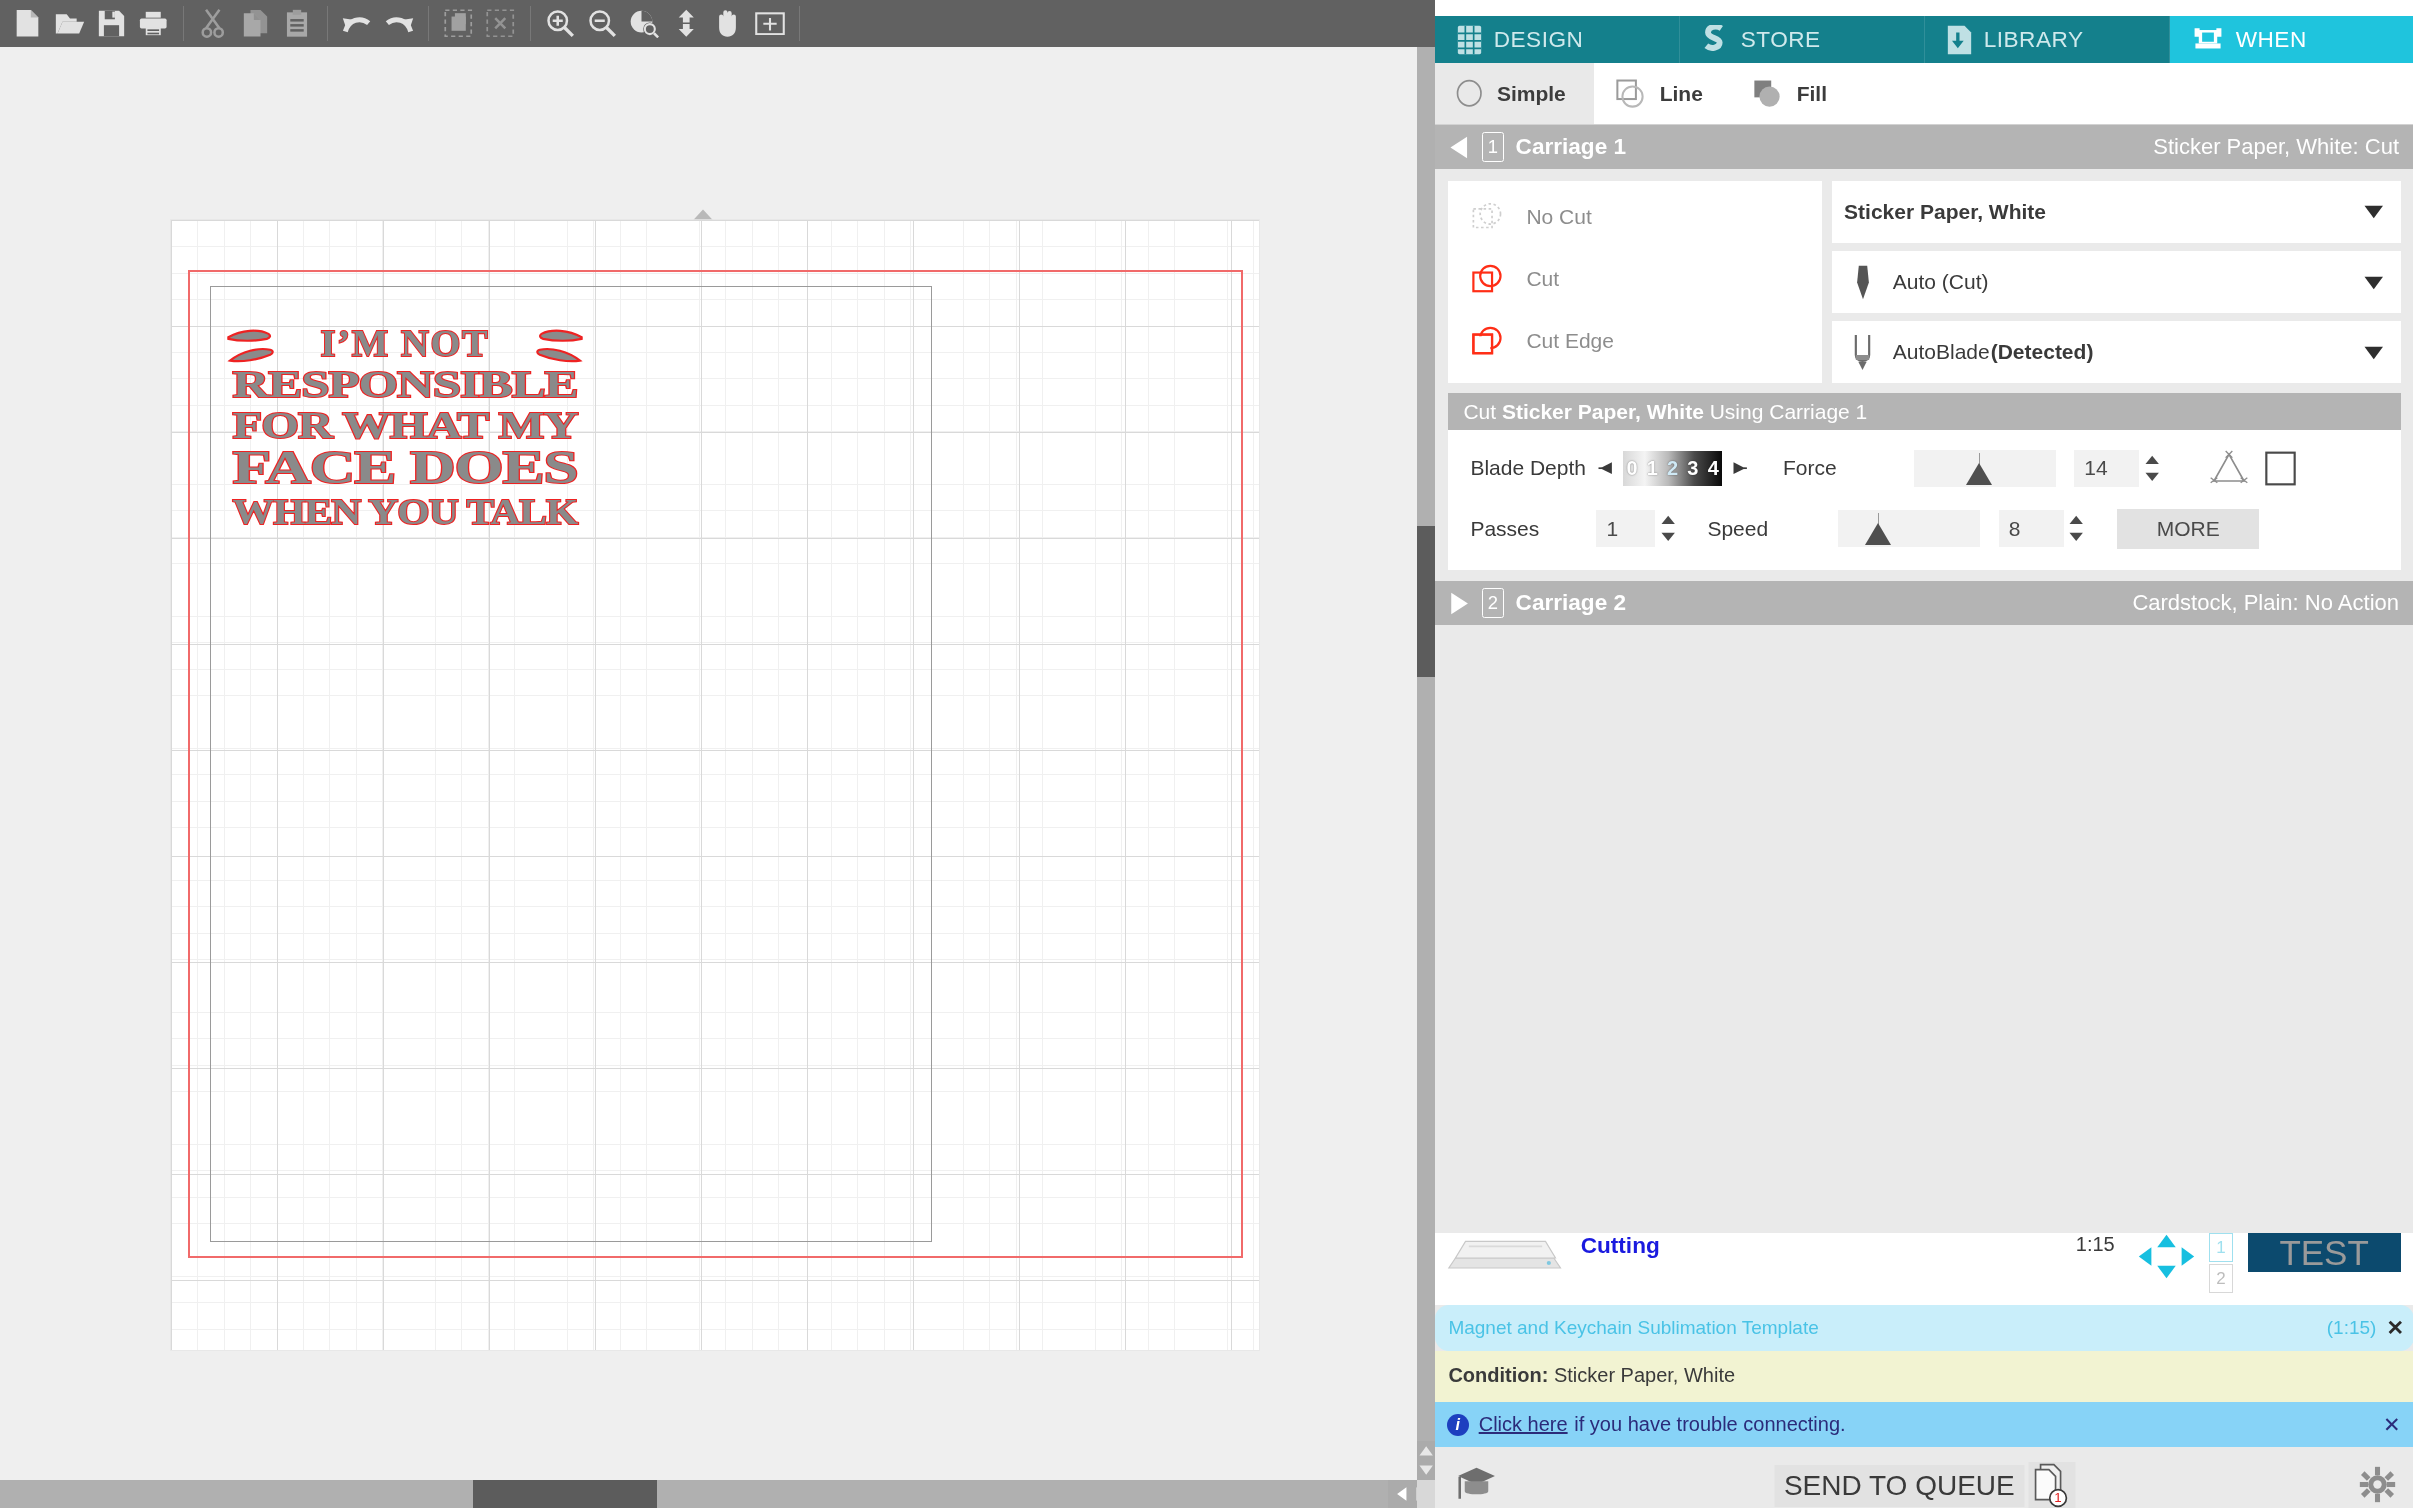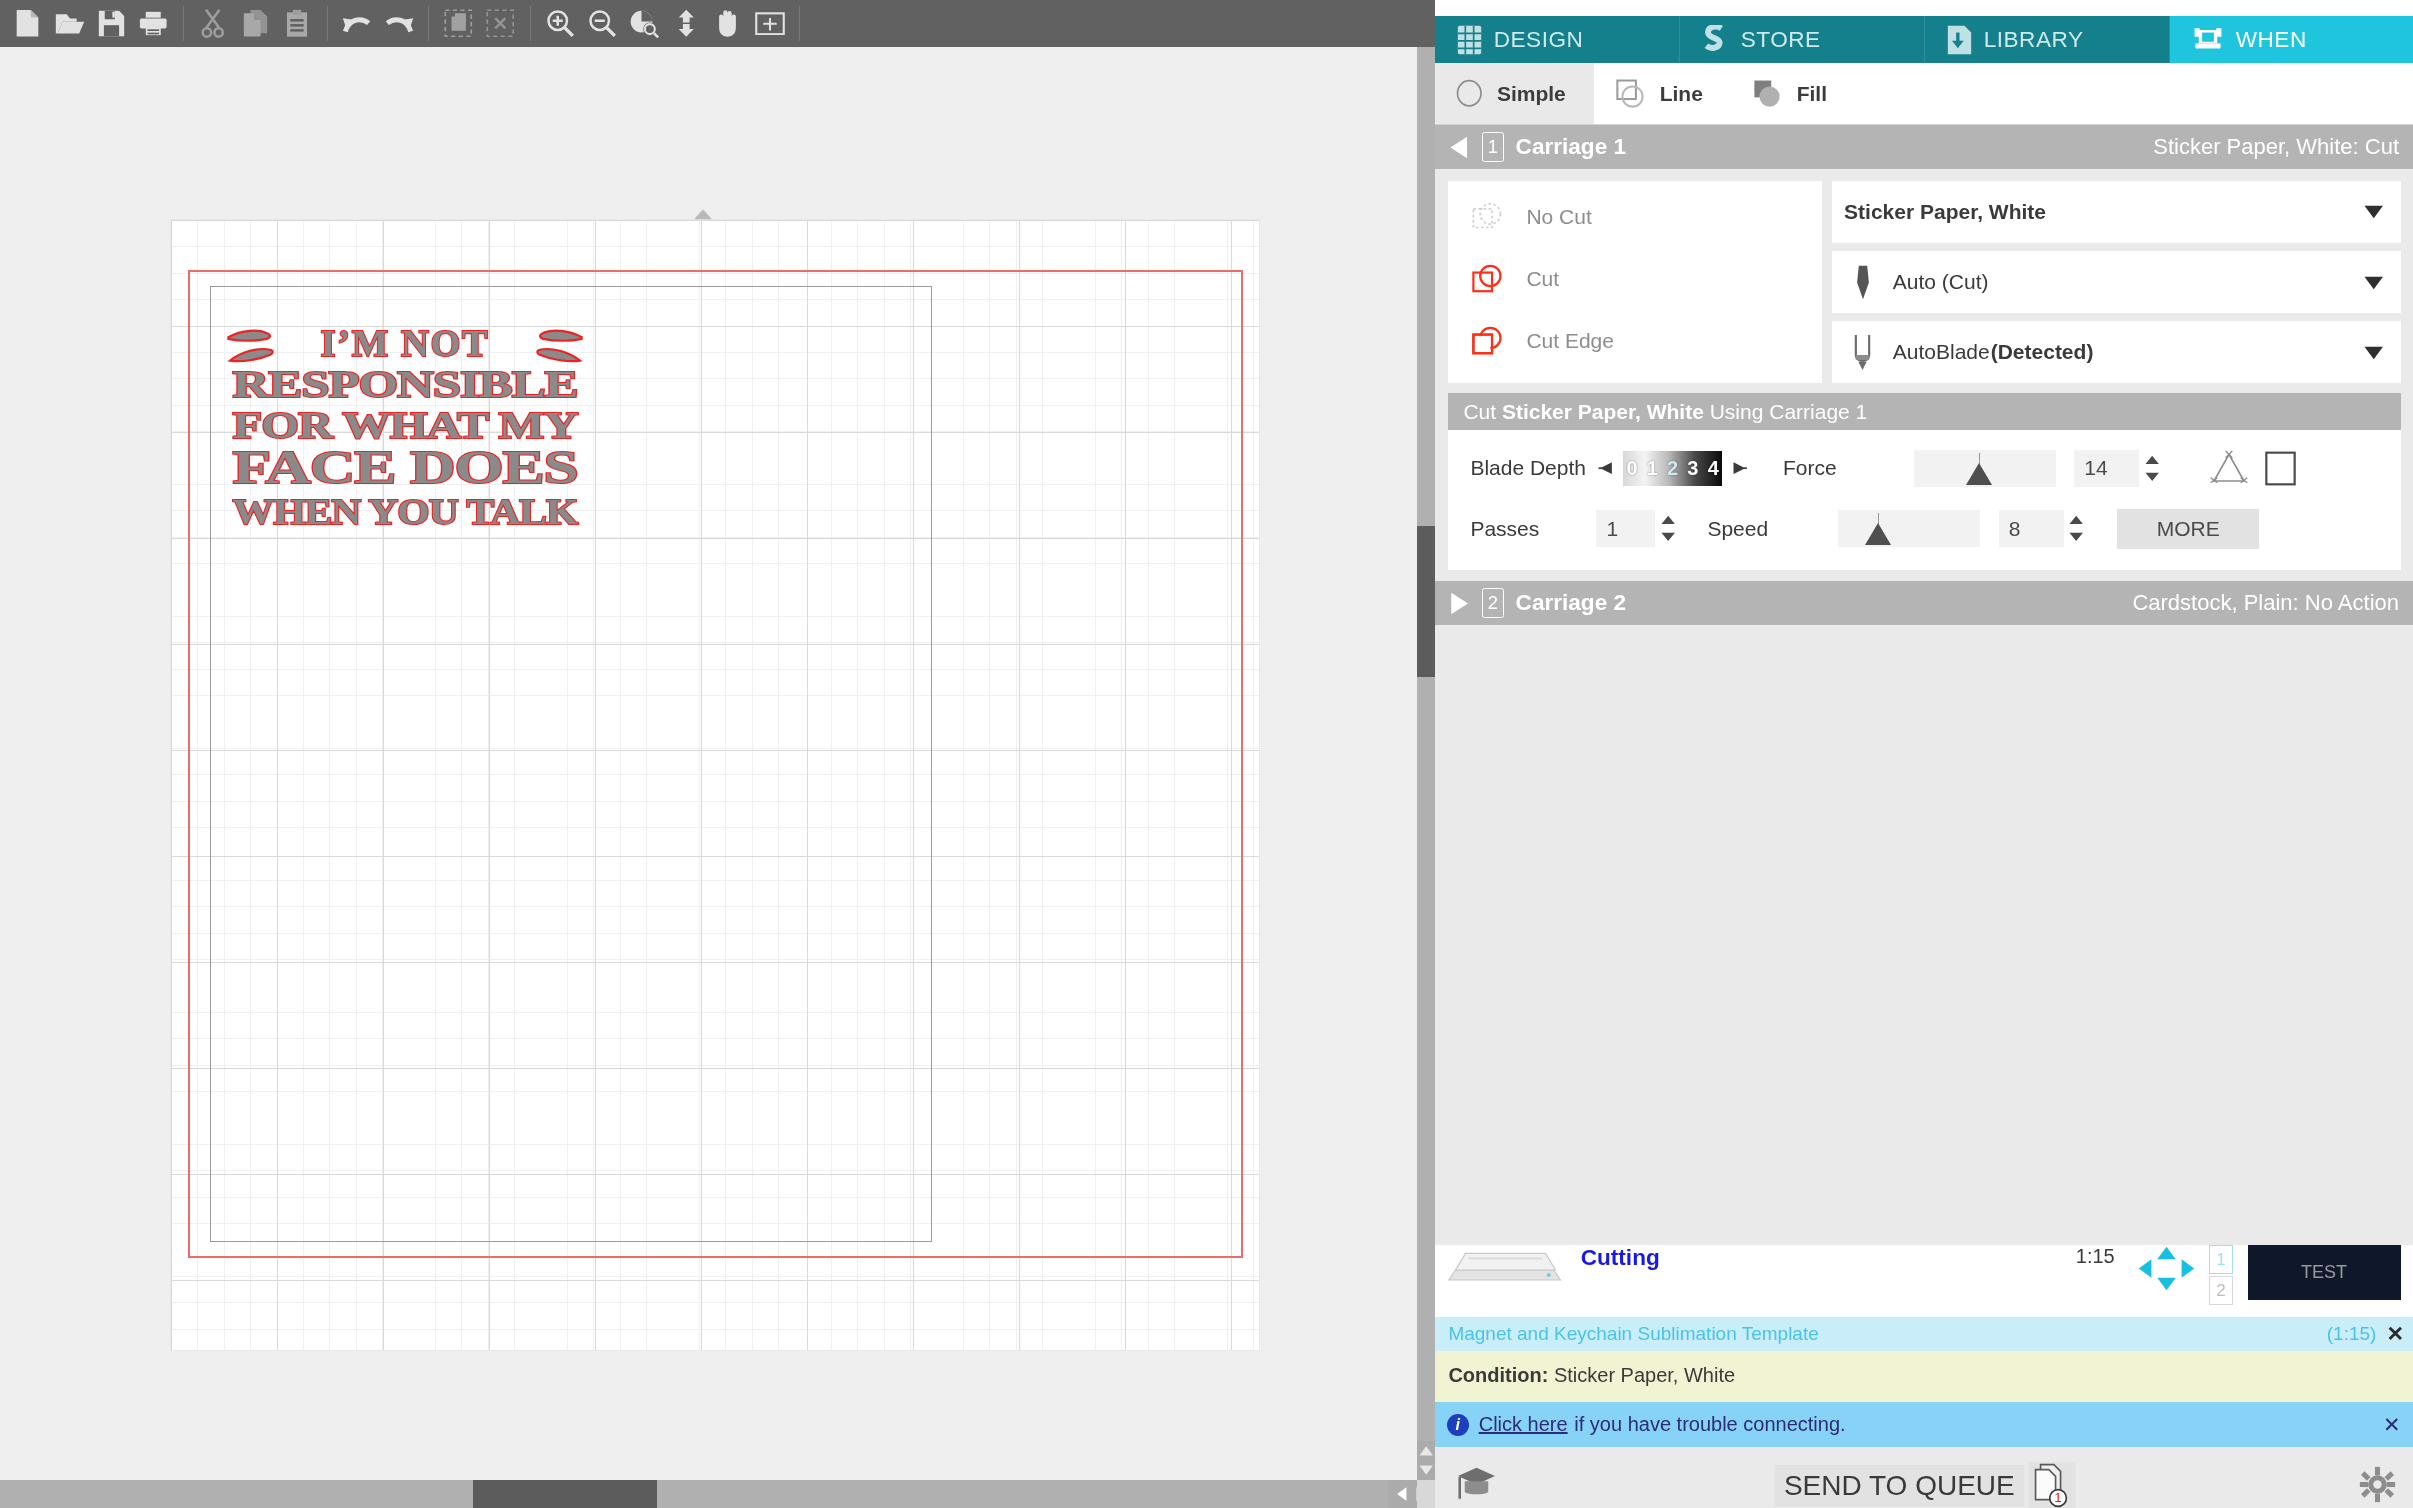--- a/index.html
+++ b/index.html
@@ -185,25 +185,25 @@
                  padding-left:15px; font-size:20px; color:#4a4a4a; flex:0 0 auto; }
   #status-row { height:72px; background:#ffffff; display:flex; 
                 padding:0 13.4px 0 11.7px; flex:0 0 auto; }
   #status-text { font-size:22.6px; color:#1a1adf; font-weight:bold; margin-left:17px; }
   #eta { margin-left:auto; font-size:20px; color:#3a3a3a; }
   #pad-ctrl { margin-left:22px; }
   #carriage-pips { margin-left:13.4px; display:flex; flex-direction:column; gap:2.5px; }
   .pip { width:23.5px; height:28.5px; border:1.7px solid #d8d8d8; display:flex; align-items:center;
          justify-content:center; font-size:17px; color:#bdbdbd; cursor:pointer; }
   .pip.on { border-color:#9fe0ef; color:#9fe0ef; }
-  #test-btn { margin-left:15px; width:153px; height:55px; background:#0f172a; display:flex;
-              align-items:center; justify-content:center; font-size:18px; color:#9a9a9a; cursor:pointer; }
-
-  #job-bar { height:34px; background:#c9eefa; display:flex; align-items:center;
-             padding:0 10px 0 13.4px; flex:0 0 auto; }
+  #test-btn { margin-left:15px; width:153px; height:39px; background:#0c4a6e; display:flex;
+              align-items:center; justify-content:center; font-size:35px; color:#9a9a9a; cursor:pointer; }
+
+  #job-bar { height:46px; background:#c9eefa; display:flex; align-items:center;
+             padding:0 10px 0 13.4px; flex:0 0 auto;border-radius:14px; }
   #job-name { font-size:19px; color:#4ac3e6; }
   #job-time { margin-left:auto; font-size:19px; color:#4ac3e6; }
   #job-close { margin-left:10px; font-size:21px; color:#2a2a2a; cursor:pointer; font-weight:bold; }
 
   #job-detail { background:#f2f3d2; padding:6.7px 0 10px 13.4px; flex:0 0 auto; }
   .jd-line { font-size:20px; color:#3a3a3a; line-height:34px; }
   .jd-line b { font-weight:bold; }
 
   #connect-bar { height:45px; background:#87d3f7; display:flex; align-items:center;
                  padding:0 13.4px 0 11.7px; flex:0 0 auto; }

